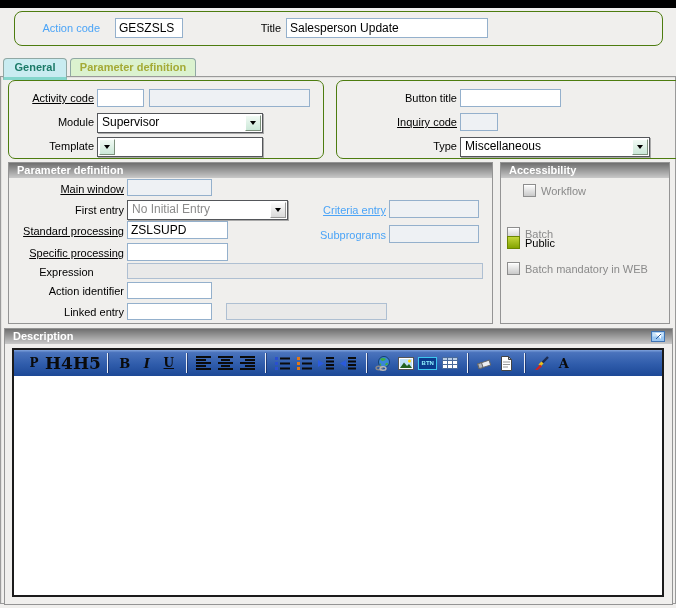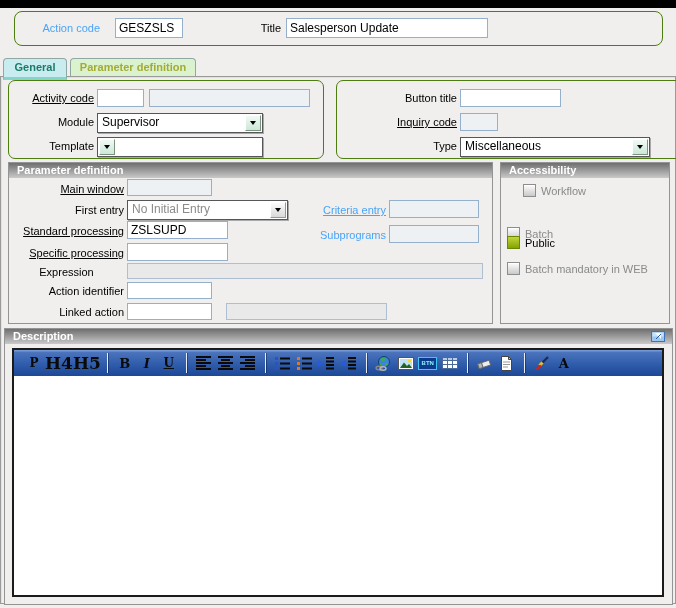--- a/index.html
+++ b/index.html
@@ -141,21 +141,21 @@
 
   <span class="lbl blue" style="left:272px;top:66px;width:105px;">Subprograms</span>
   <input class="tin dis" readonly="" style="left: 380px; top: 62px; width: 90px; height: 18px;" value="">
 
   <span class="lbl" style="left:0;top:103px;width:115px;text-align:center;">Expression</span>
   <input class="tin dis2" readonly="" style="left: 118px; top: 100px; width: 356px; height: 16px;" value="">
 
   <span class="lbl" style="left:0;top:122px;width:115px;">Action identifier</span>
   <input class="tin" style="left: 118px; top: 119px; width: 85px; height: 17px;" value="">
 
-  <span class="lbl" style="left:0;top:143px;width:115px;">Linked action</span>
+  <span class="lbl" style="left:0;top:143px;width:115px;">Linked entry</span>
   <input class="tin" style="left: 118px; top: 140px; width: 85px; height: 17px;" value="">
   <input class="tin dis2" readonly="" style="left: 217px; top: 140px; width: 161px; height: 17px;" value="">
 </div>
 
 <div class="panel" style="left:500px;top:162px;width:168px;height:160px;">
   <div class="panel-hdr">Accessibility</div>
   <div class="chk-row" style="left:6px;top:21px;margin-left:16px;">
     <span class="chk"></span>
     <span class="chk-lbl dis">Workflow</span>
   </div>

